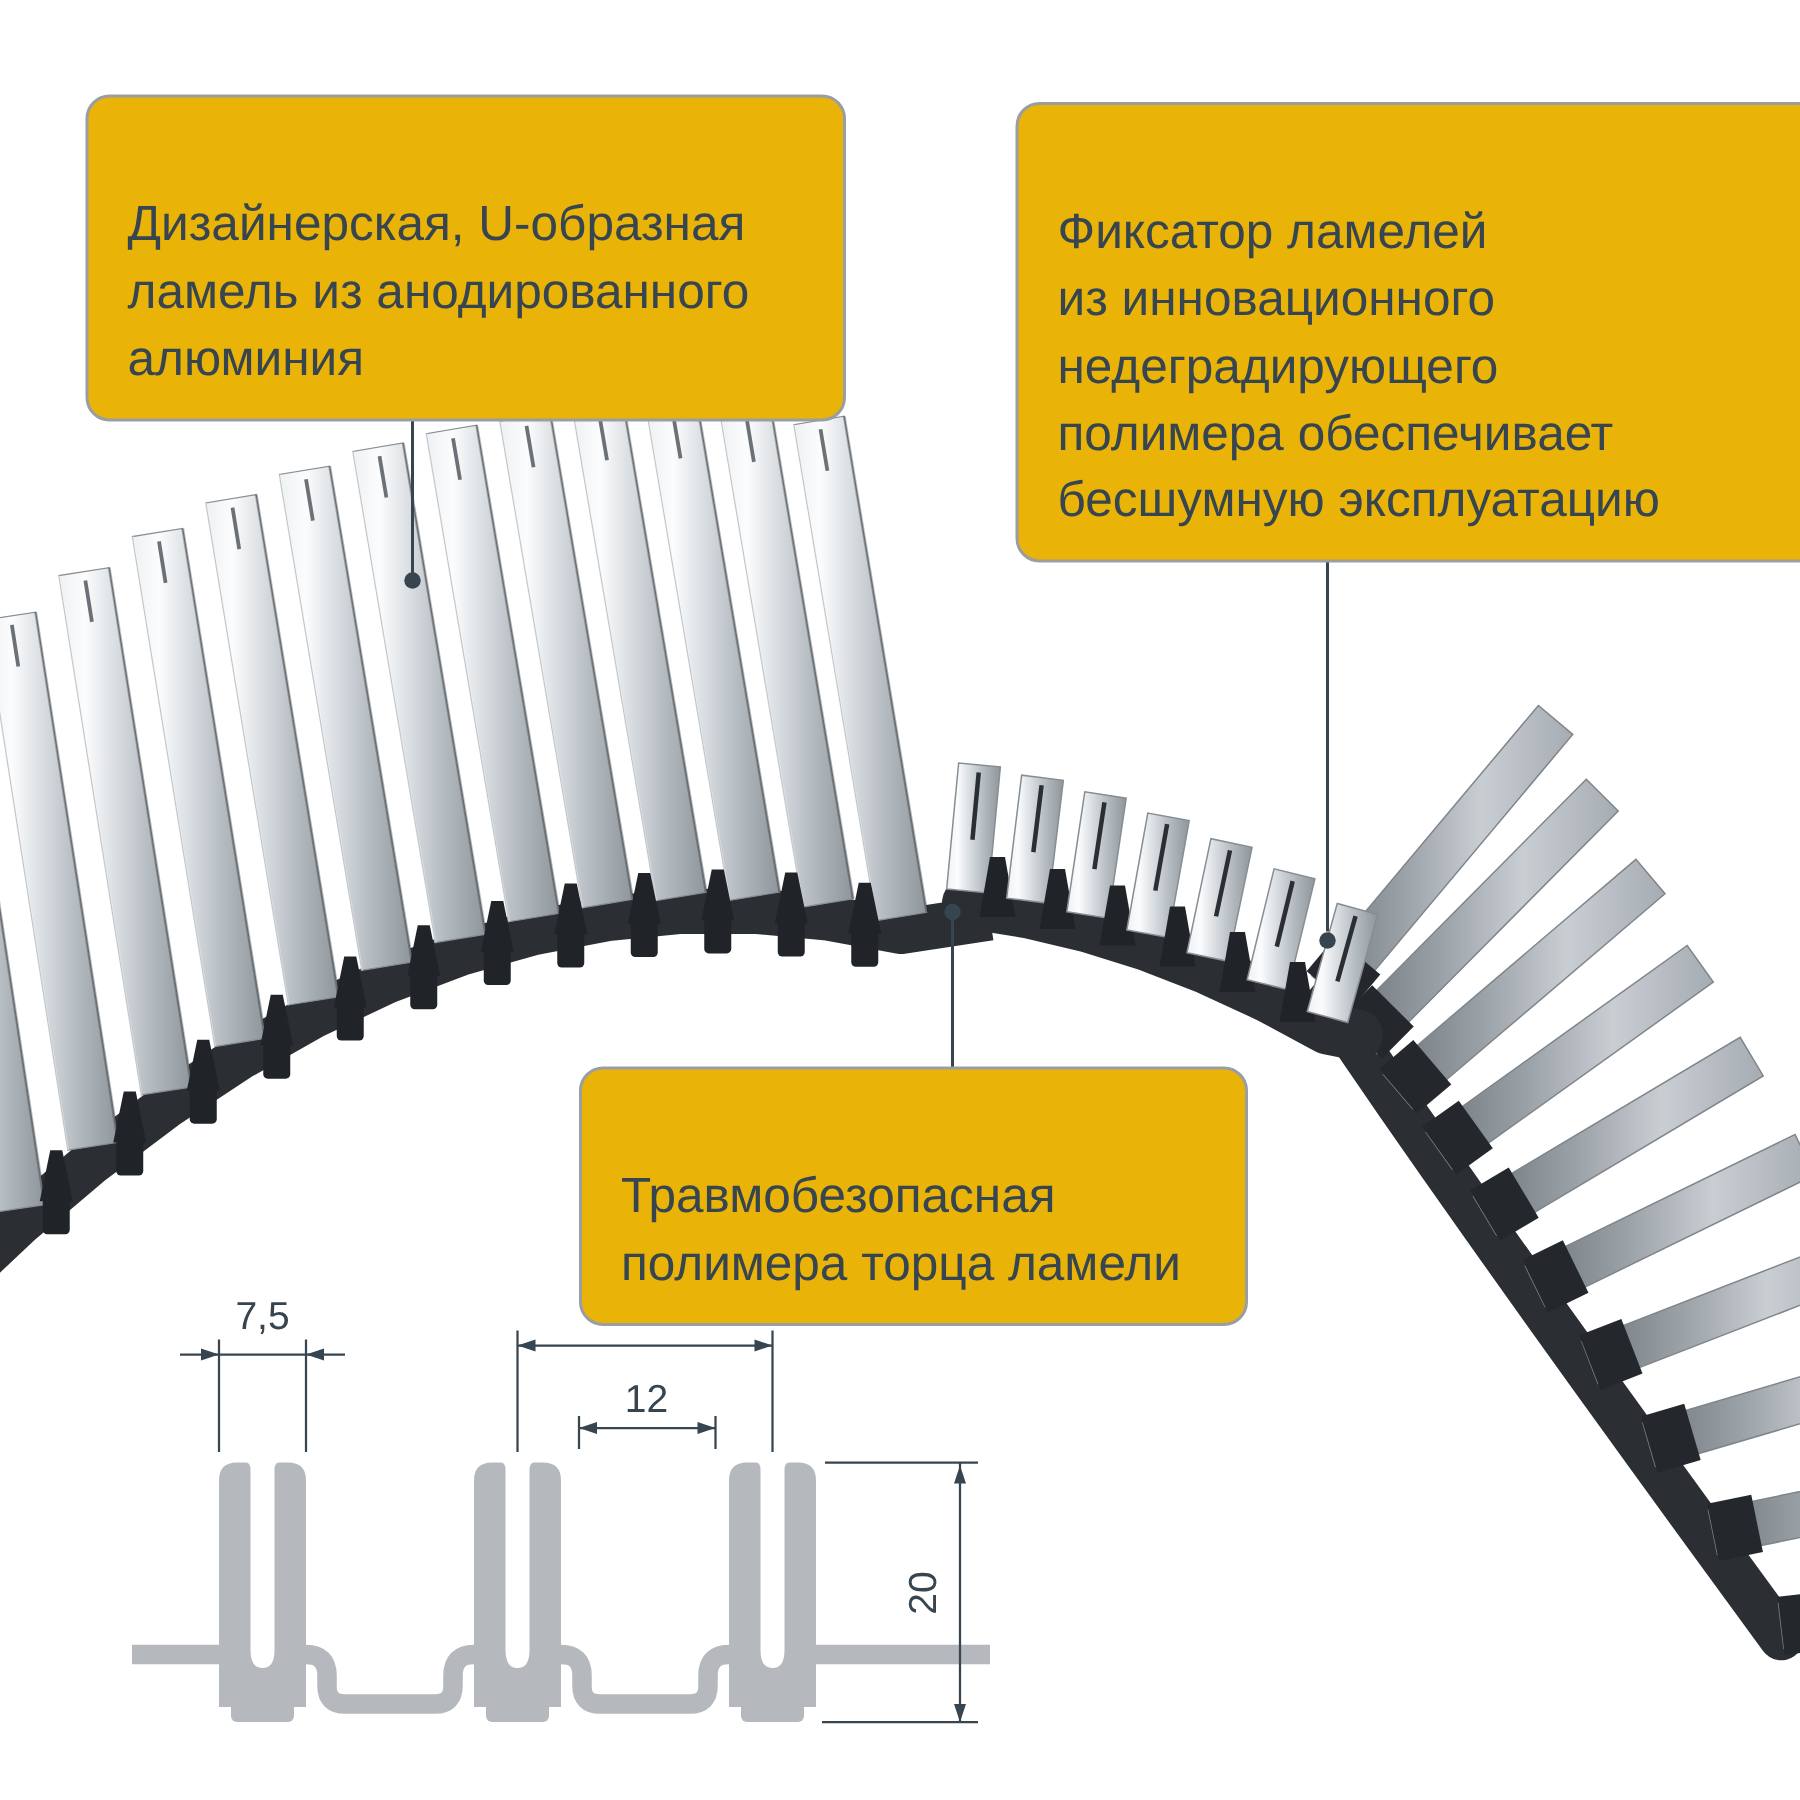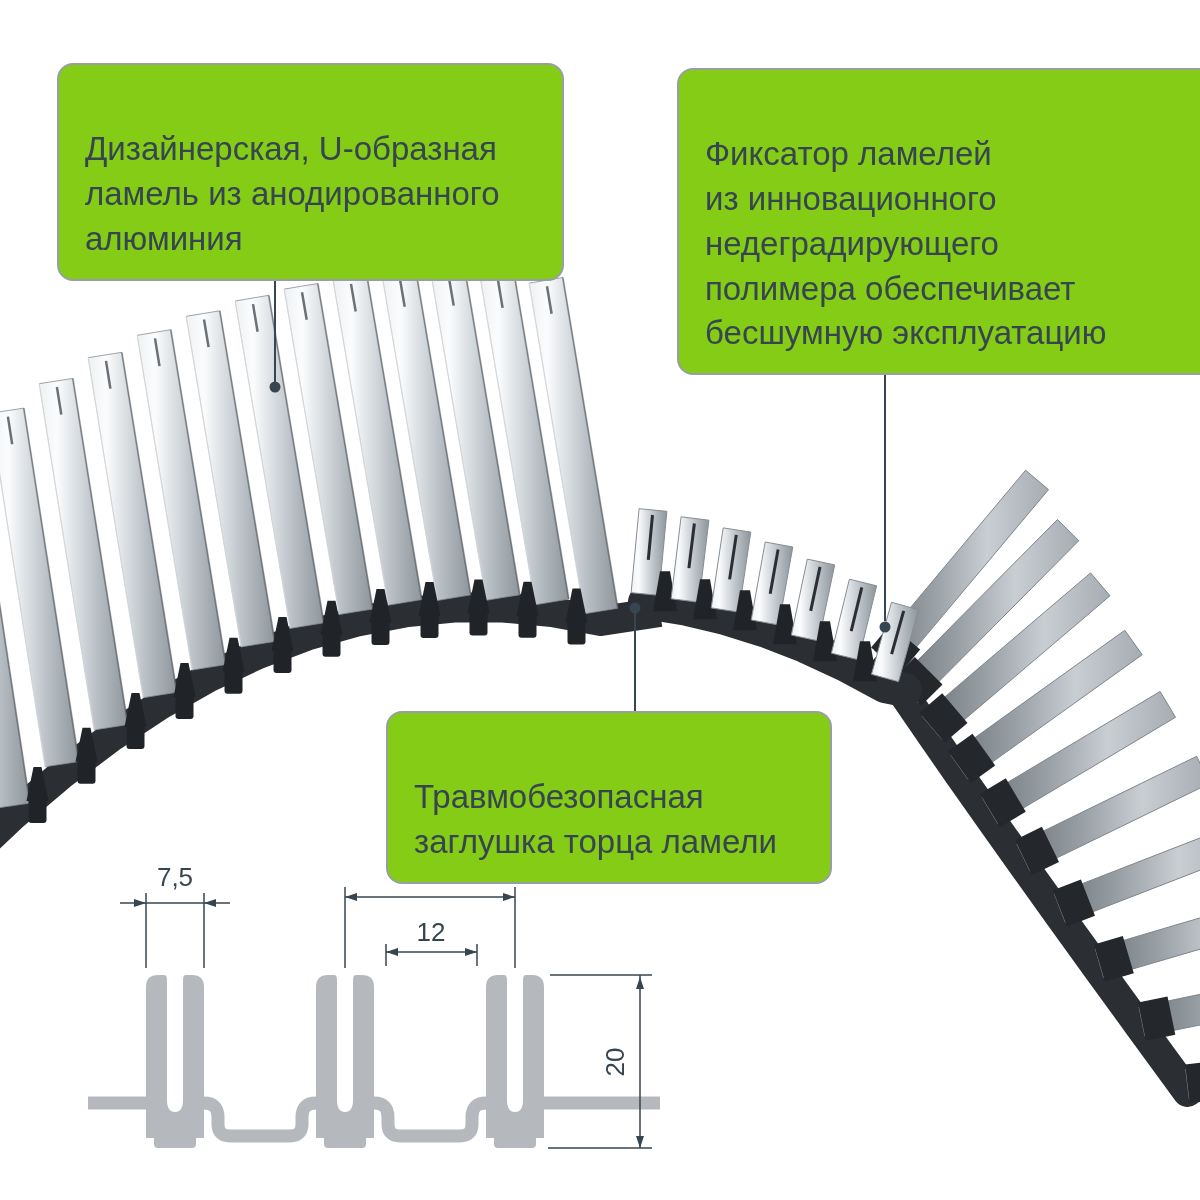--- a/index.html
+++ b/index.html
@@ -1,19 +1,19 @@
 <!DOCTYPE html>
 <html><head>
 <meta charset="utf-8">
 <style>
   html,body{margin:0;padding:0;background:#fff;}
   .stage{position:relative;width:1200px;height:1200px;overflow:hidden;
          font-family:"Liberation Sans",sans-serif;background:#fff;}
   .stage svg{position:absolute;left:0;top:0;}
-  .callout{position:absolute;box-sizing:border-box;background:#84cc16;
+  .callout{position:absolute;box-sizing:border-box;background:#eab308;
            border:2px solid #999ea3;border-radius:16px;padding:17px 26px;
            color:#36454f;font-size:33px;line-height:1.36;white-space:pre-line;
            z-index:3;}
   .dim-label{font-size:26px;fill:#36454f;}
 </style>
 </head>
 <body>
 
 <div class="stage">
 
@@ -238,15 +238,15 @@
   <div class="callout" style="left:677px;top:68px;width:579px;">
     <span>Фиксатор ламелей
 из инновационного
 недеградирующего
 полимера обеспечивает
 бесшумную эксплуатацию</span>
   </div>
 
   <div class="callout" style="left:386px;top:711px;width:446px;">
     <span>Травмобезопасная
-заглушка торца ламели</span>
+полимера торца ламели</span>
   </div>
 </div>
 
 </body></html>

